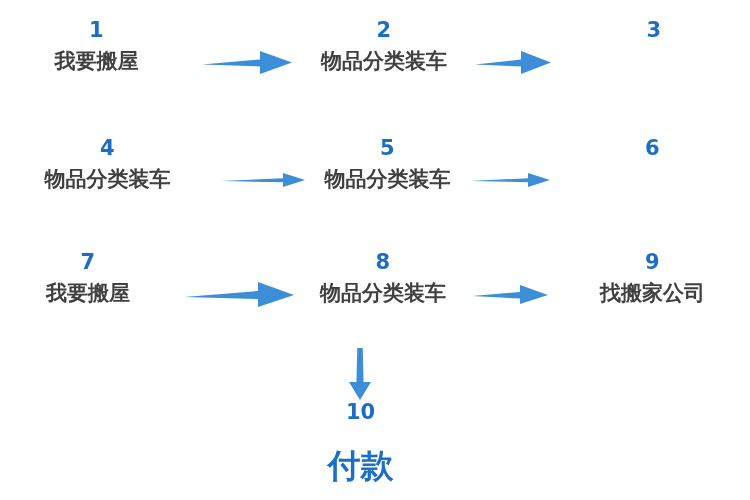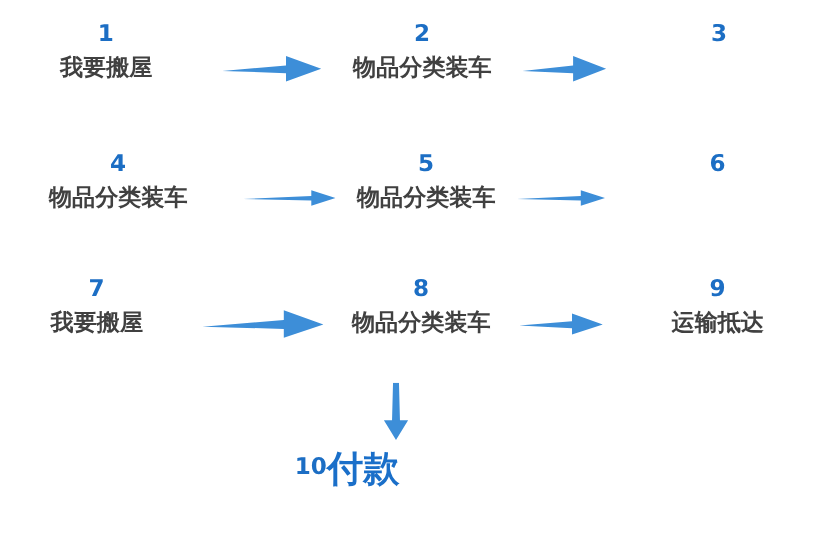--- a/index.html
+++ b/index.html
@@ -103,38 +103,38 @@
     width: 40px;
     height: 54px;
   }
 
   .final-node {
     position: absolute;
     left: 268px;
     top: 400px;
     width: 185px;
     display: flex;
-    flex-direction: row;
+    flex-direction: column;
     align-items: center;
   }
 
   .final-num {
     color: #1c6ec4;
     font-weight: bold;
     font-size: 21px;
     line-height: 25px;
   }
 
   .final-label {
     color: #1a6fc9;
     font-weight: bold;
     font-size: 33px;
     line-height: 44px;
     white-space: nowrap;
-    margin-top: 4px;
+    margin-top: 19px;
     text-align: center;
   }
 </style>
 </head>
 <body>
 
 <div id="flow">
 
   <div class="row row-1">
 
@@ -225,21 +225,21 @@
     <div class="arrow-cell r3-a2">
       <span>
         <svg width="76" height="22" viewBox="0 0 76 22">
           <path d="M0 13 L48 9 L48 2 L76 12 L48 21 L48 15.5 Z" fill="#3d8ed8"></path>
         </svg>
       </span>
     </div>
 
     <div class="node r3-n3">
       <div class="node-num">9</div>
-      <div class="node-label">运输抵达</div>
+      <div class="node-label">找搬家公司</div>
     </div>
   </div>
 
   <div class="down-arrow">
     <span>
       <svg width="40" height="54" viewBox="0 0 40 54">
         <path d="M17.3 0 L22.7 0 L23.6 34 L31 34 L20 52 L9 34 L16.4 34 Z" fill="#3d8ed8"></path>
       </svg>
     </span>
   </div>

